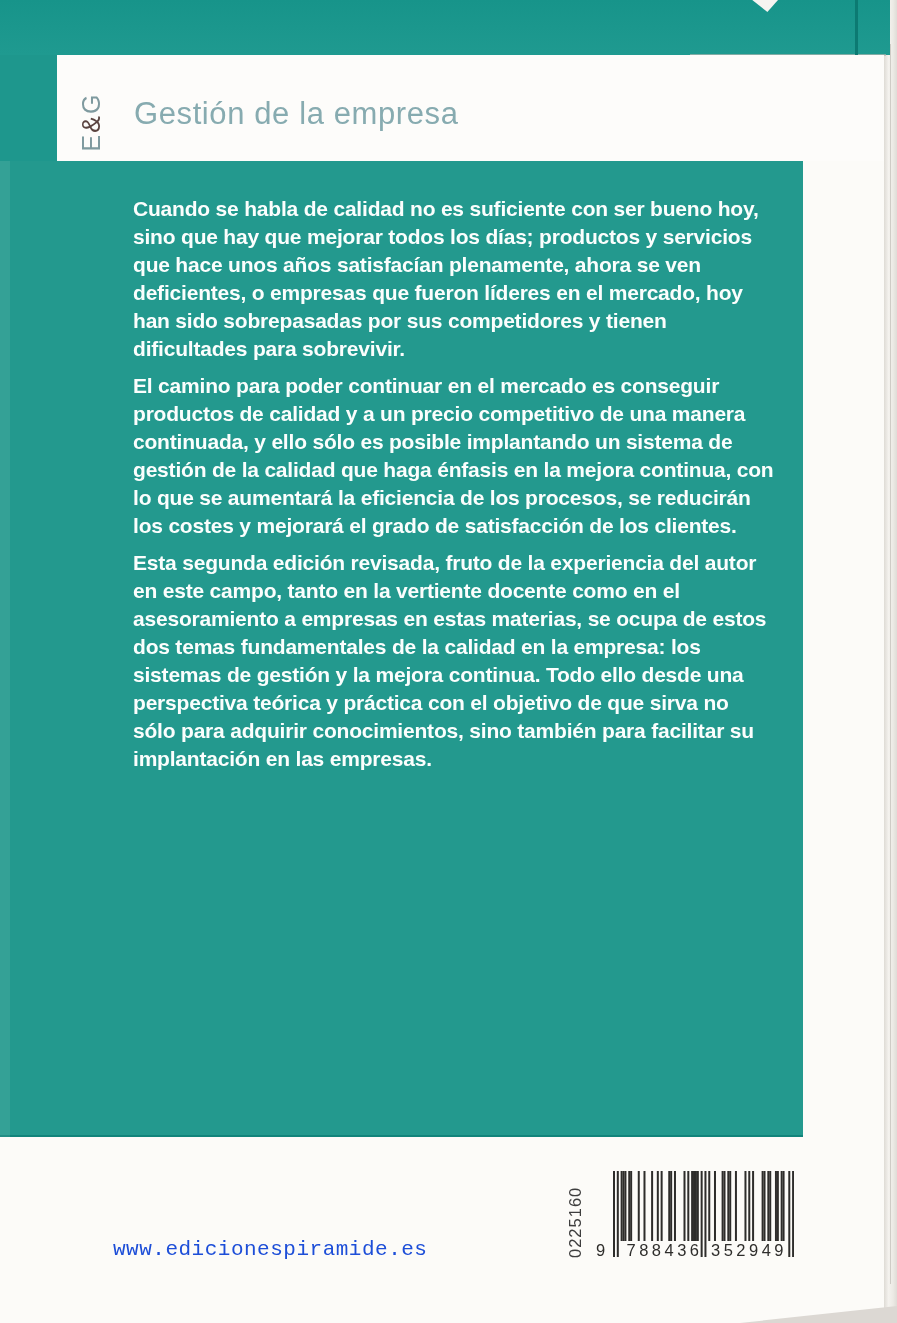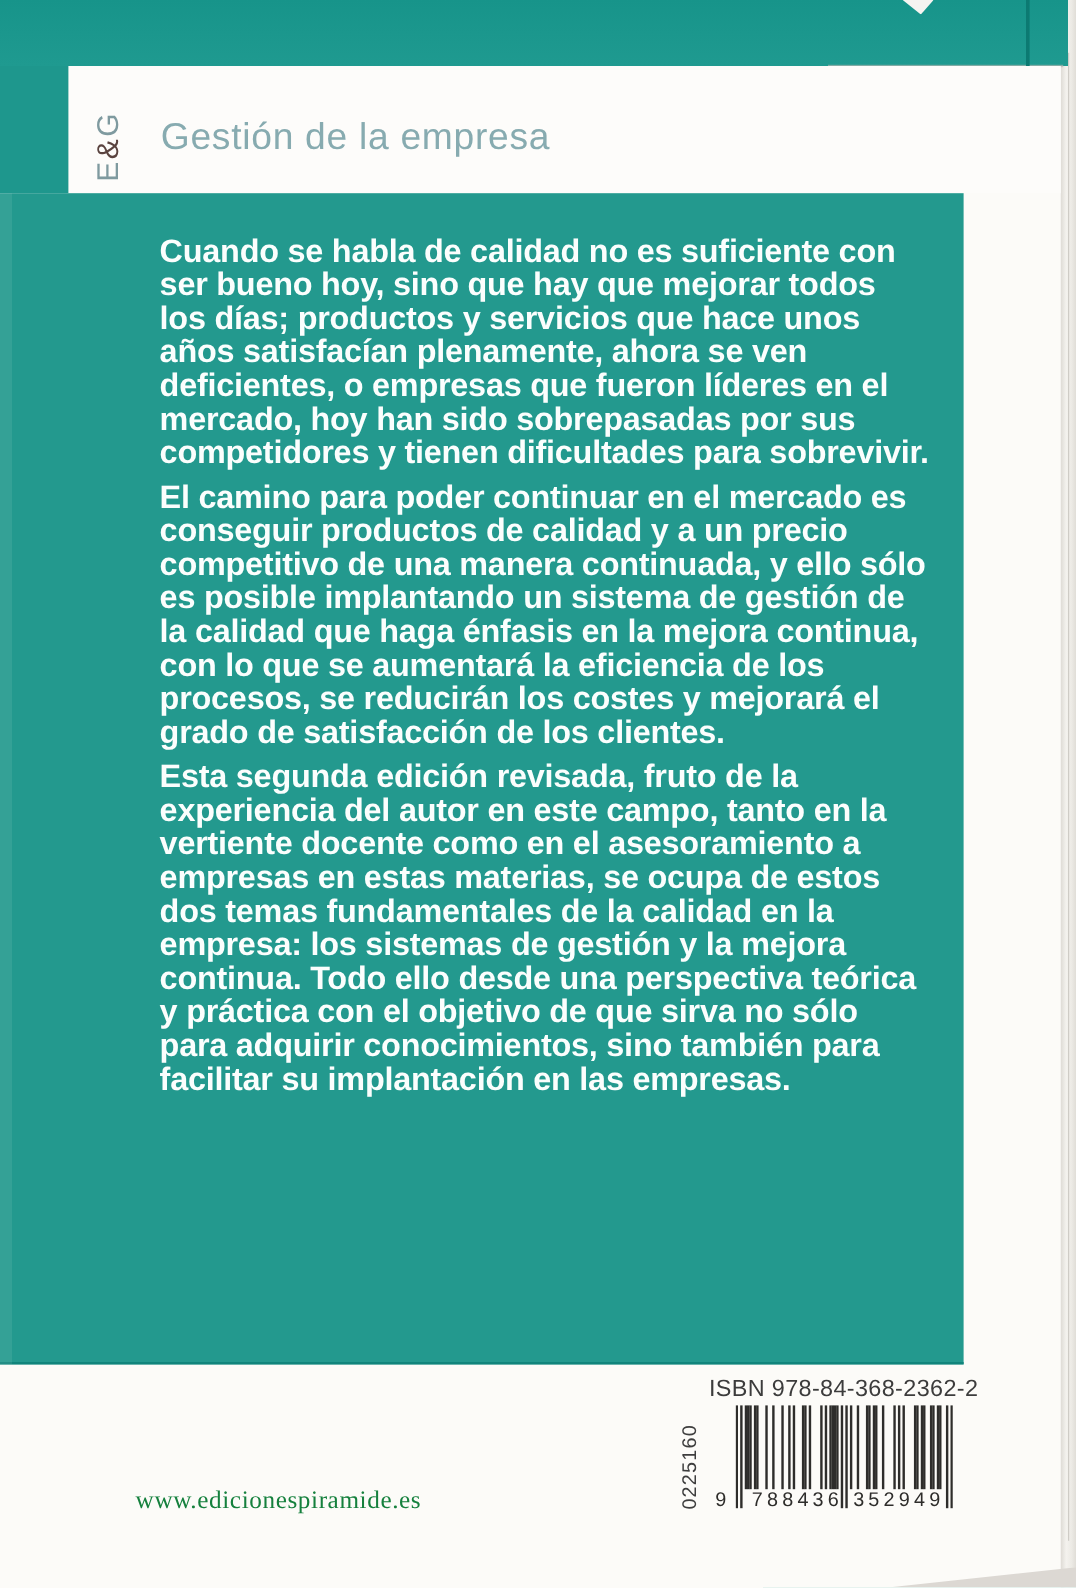--- a/index.html
+++ b/index.html
@@ -33,41 +33,41 @@
   
   .imprint { position:absolute; left:54px; top:107px; width:73px; height:30px;
     transform:rotate(-90deg); font-size:25px; letter-spacing:2px; line-height:30px;
     text-align:center; color:#7f9a9f; font-weight:400; }
   .imprint .amp { color:#5a433f; }
   .book-title { position:absolute; left:134px; top:96px; font-size:31px; letter-spacing:.6px;
     color:#87abb0; font-weight:400; white-space:nowrap; }
 
   
   .back-text { position:absolute; left:133px; top:195px; width:642px;
-    color:#fbfefd; font-size:27px; line-height:28px; font-weight:bold; letter-spacing:-.2px; }
+    color:#fbfefd; font-size:21px; line-height:28px; font-weight:bold; letter-spacing:-.2px; }
   .back-text p { margin:0 0 9px 0; }
 
   
   .isbn { position:absolute; left:553px; top:1146px; width:300px; text-align:center;
     font-size:19.5px; color:#3c3c3c; letter-spacing:.3px; }
   .barcode-wrap { position:absolute; left:596px; top:1171px; width:198px; height:92px; }
   .barcode-svg { position:absolute; left:17px; top:0; width:181px; height:86px; }
   .barcode-svg rect { fill:#2e2d2b; }
   .bc-digit { position:absolute; top:70px; font-size:16.5px; color:#2e2d2b; }
   .bc-nine { left:0; }
   .bc-g1 { left:23px; width:91px; text-align:center; letter-spacing:3.5px; }
   .bc-g2 { left:113px; width:80px; text-align:center; letter-spacing:3.5px; }
   .side-code { position:absolute; left:540px; top:1213px; width:70px; height:20px;
     transform:rotate(-90deg); font-size:16.5px; color:#3e3e3e; letter-spacing:1px;
     text-align:center; line-height:20px; }
 
   .publisher { position:absolute; left:163px; top:1202px; width:200px; text-align:center;
     font-family:"Liberation Serif", serif; font-size:23px; letter-spacing:3px; color:#56504a; }
   .website { position:absolute; left:113px; top:1238px; width:300px; text-align:left;
-    font-family:Liberation Serif, serif; font-size:21px; letter-spacing:.5px; color:#15803d; }
+    font-family:Liberation Mono, monospace; font-size:21px; letter-spacing:.5px; color:#1d4ed8; }
 
   .corner-shadow { position:absolute; left:740px; top:1306px; width:157px; height:17px; background:#dcd8d3;
     clip-path:polygon(0 100%,100% 0,100% 100%); }
 </style>
 </head>
 <body>
 
 <div class="stage">
 
   <div class="cover-base"></div>
@@ -87,21 +87,20 @@
   <div class="imprint"><span>E</span><span class="amp">&amp;</span><span>G</span></div>
 
   <div class="book-title">Gestión de la empresa</div>
 
   <div class="back-text">
     <p>Cuando se habla de calidad no es suficiente con ser bueno hoy, sino que hay que mejorar todos los días; productos y servicios que hace unos años satisfacían plenamente, ahora se ven deficientes, o empresas que fueron líderes en el mercado, hoy han sido sobrepasadas por sus competidores y tienen dificultades para sobrevivir.</p>
     <p>El camino para poder continuar en el mercado es conseguir productos de calidad y a un precio competitivo de una manera continuada, y ello sólo es posible implantando un sistema de gestión de la calidad que haga énfasis en la mejora continua, con lo que se aumentará la eficiencia de los procesos, se reducirán los costes y mejorará el grado de satisfacción de los clientes.</p>
     <p>Esta segunda edición revisada, fruto de la experiencia del autor en este campo, tanto en la vertiente docente como en el asesoramiento a empresas en estas materias, se ocupa de estos dos temas fundamentales de la calidad en la empresa: los sistemas de gestión y la mejora continua. Todo ello desde una perspectiva teórica y práctica con el objetivo de que sirva no sólo para adquirir conocimientos, sino también para facilitar su implantación en las empresas.</p>
   </div>
 
-  <div class="isbn">ISBN 978-84-368-2362-2</div>
 
   <div class="barcode-wrap">
     <svg id="barcode-svg" class="barcode-svg" viewBox="0 0 95 86" preserveAspectRatio="none">
         <rect x="0" y="0" width="1.05" height="86"></rect>
         <rect x="2" y="0" width="1.05" height="86"></rect>
         <rect x="4" y="0" width="1.05" height="70"></rect>
         <rect x="5" y="0" width="1.05" height="70"></rect>
         <rect x="6" y="0" width="1.05" height="70"></rect>
         <rect x="8" y="0" width="1.05" height="70"></rect>
         <rect x="9" y="0" width="1.05" height="70"></rect>

